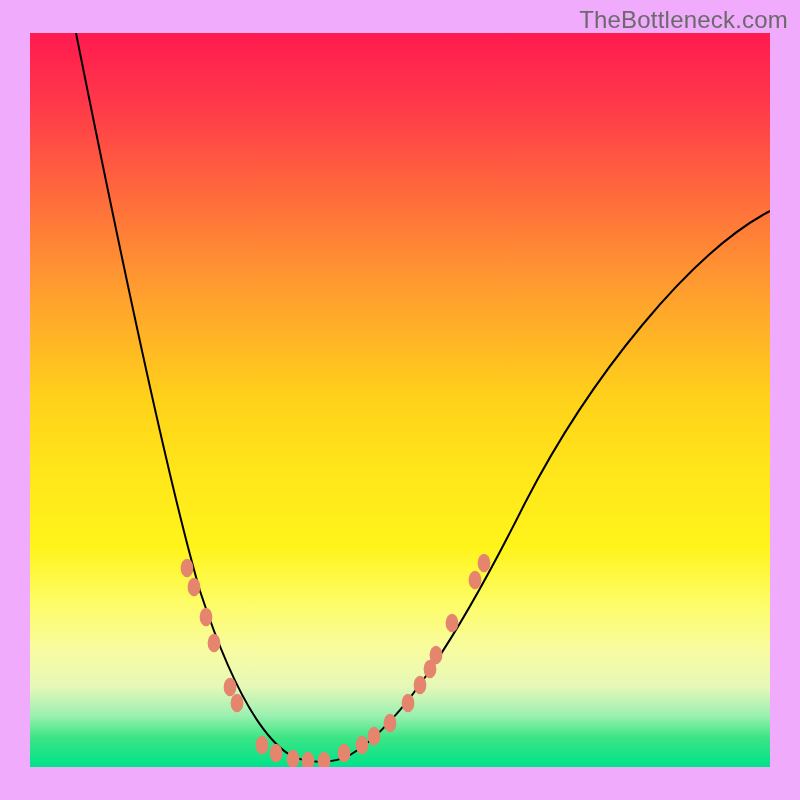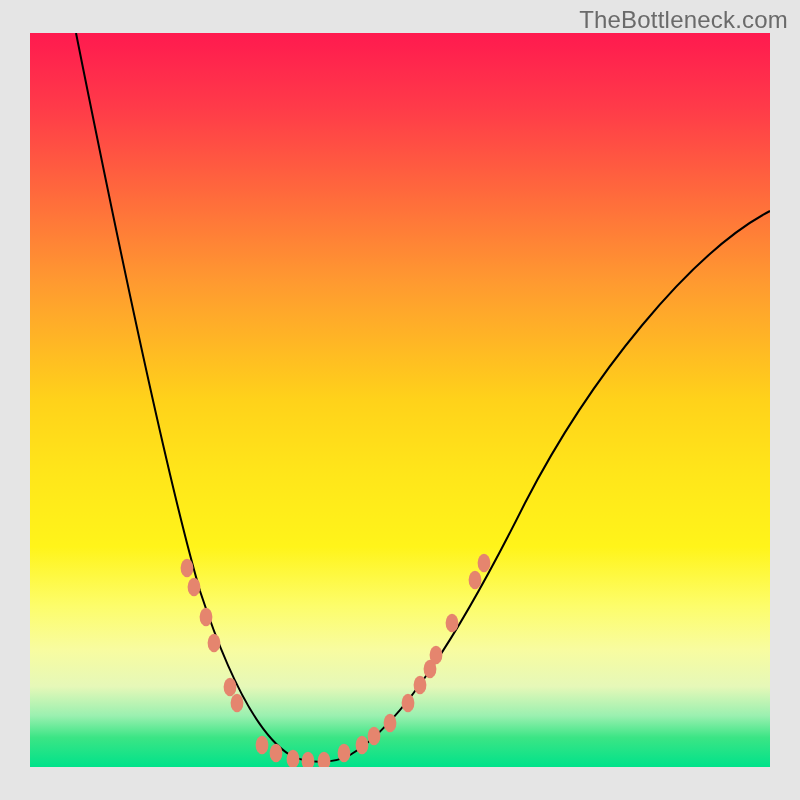--- a/index.html
+++ b/index.html
@@ -10,21 +10,21 @@
     background: #000;
     overflow: hidden;
     font-family: Arial, Helvetica, sans-serif;
   }
   .frame {
     position: absolute;
     left: 0;
     top: 0;
     width: 800px;
     height: 800px;
-    background: #e5e5e5;
+    background: #f0abfc;
   }
   .plot {
     position: absolute;
     left: 30px;
     top: 33px;
     width: 740px;
     height: 734px;
     background: linear-gradient(to bottom,
       #ff1a4f 0%,
       #ff3a49 10%,

